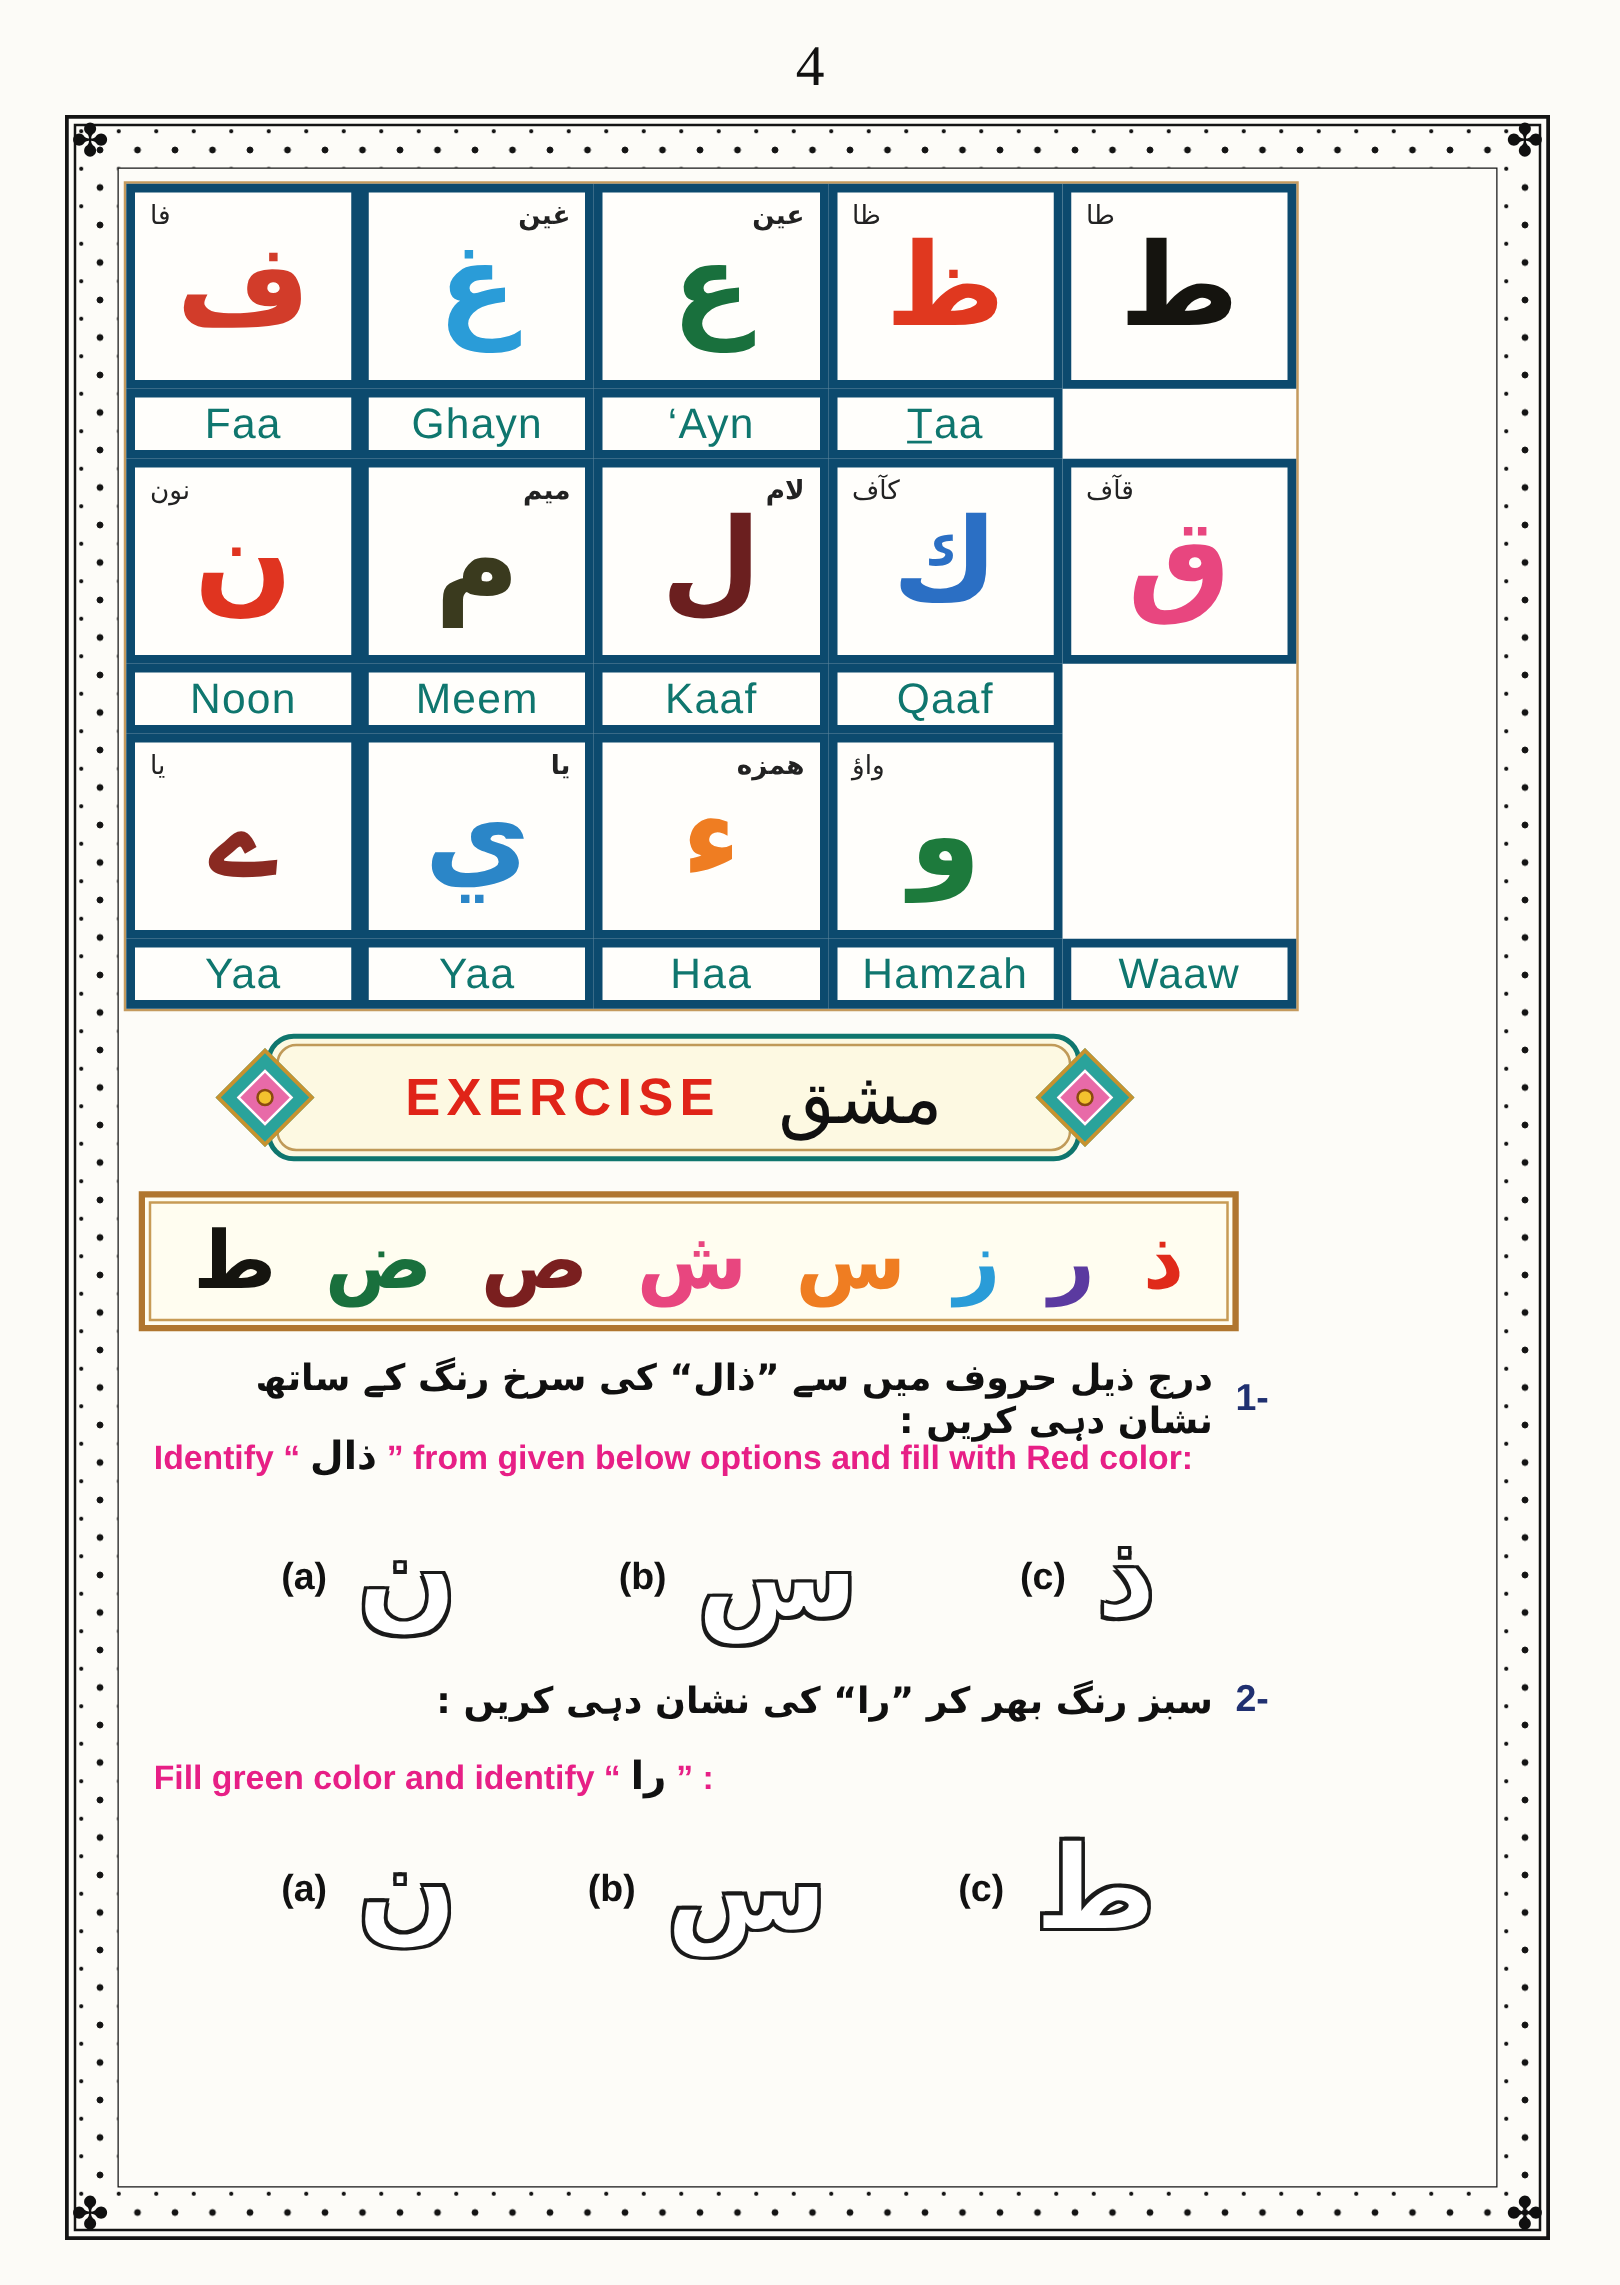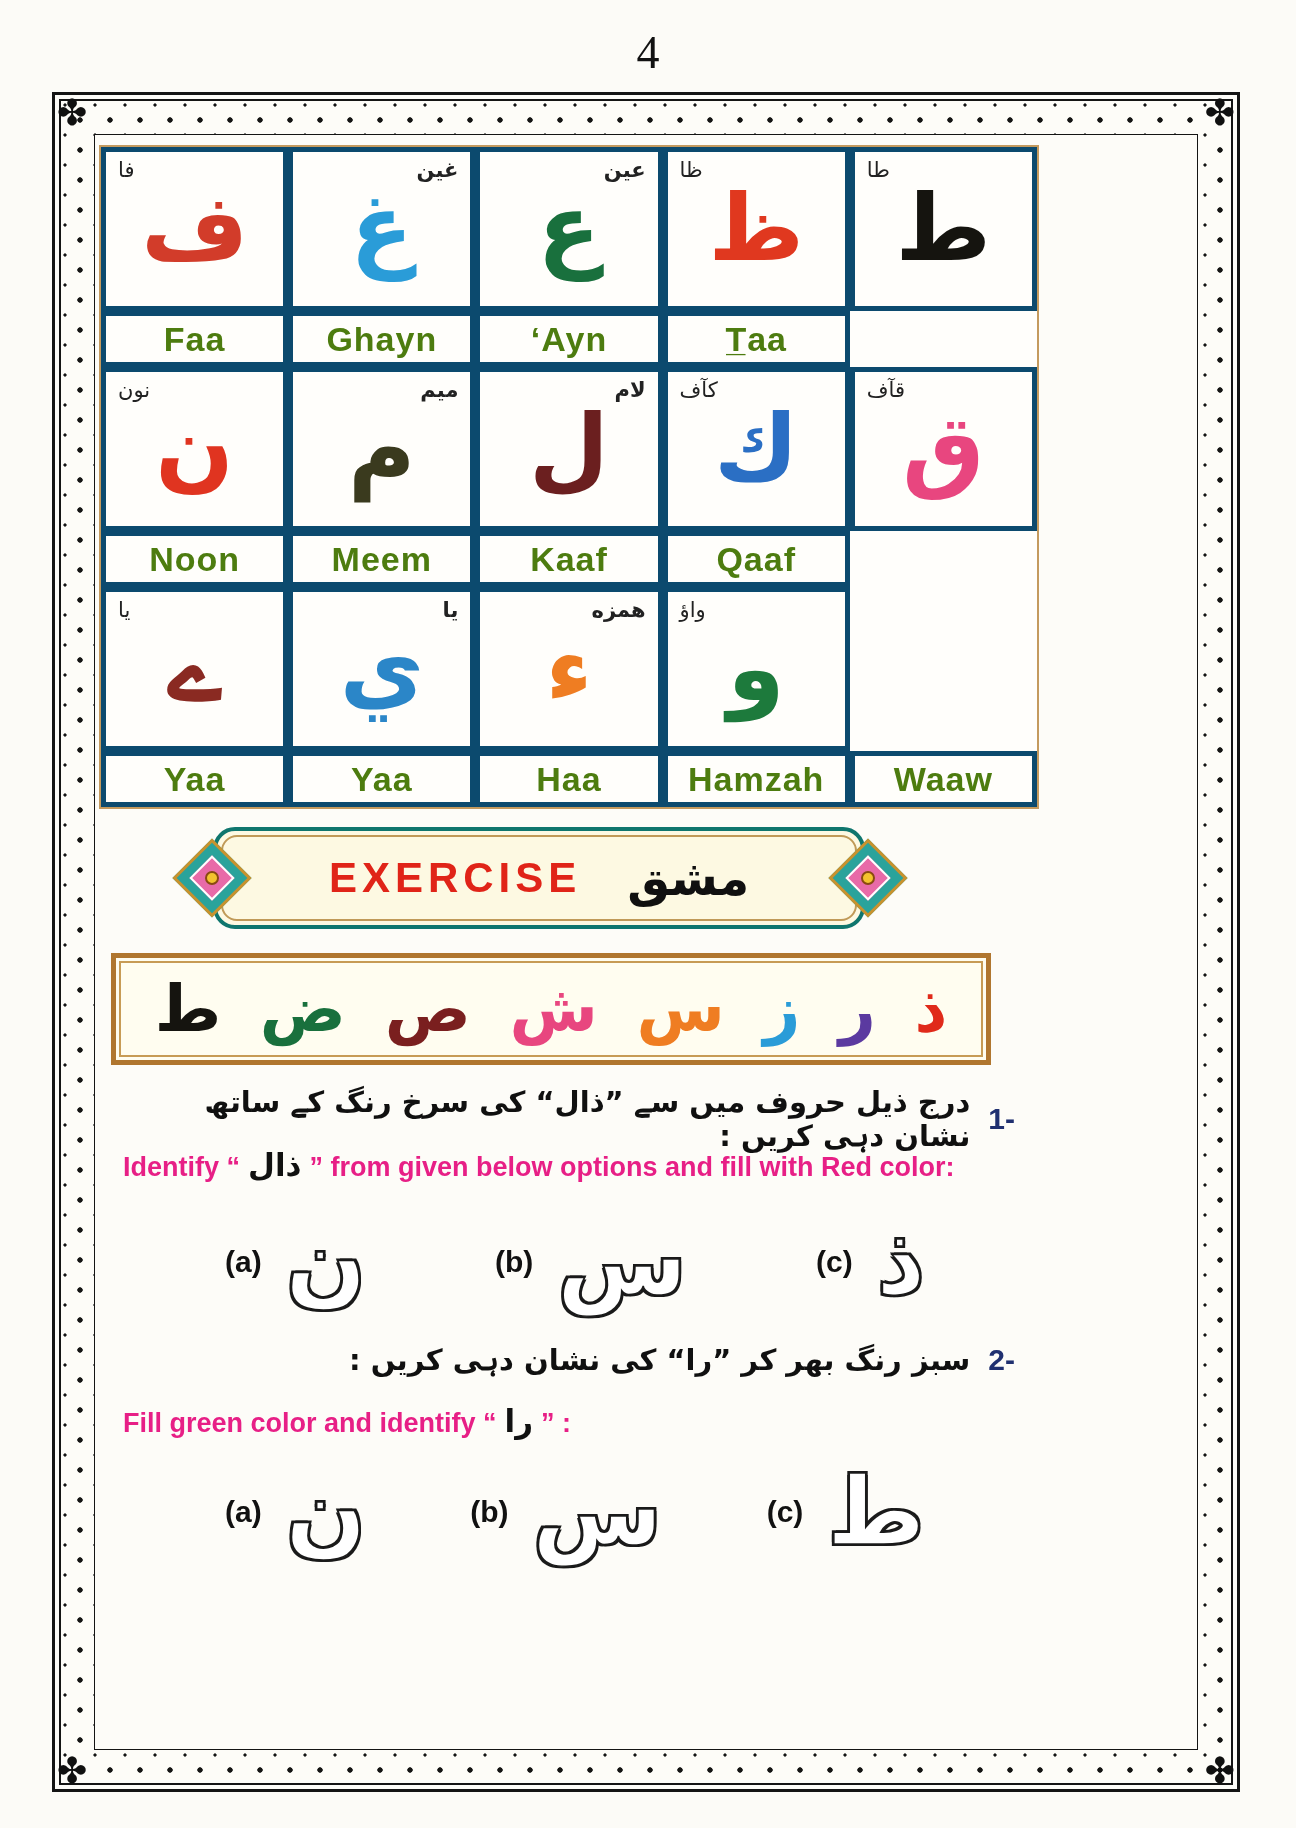--- a/index.html
+++ b/index.html
@@ -21,31 +21,31 @@
   .corner.tr{top:-6px;right:-4px;}
   .corner.bl{bottom:-6px;left:-4px;}
   .corner.br{bottom:-6px;right:-4px;}
   .frame-content{width:100%;height:100%;background:#fdfcf8;border:1px solid #141414;position:relative;}
 
   
   .alpha-table{position:absolute;left:4px;top:10px;width:940px;border:2px solid #c49a5e;background:#fffefb;}
   .trow{display:grid;grid-template-columns:repeat(5,1fr);}
   .trow.letters{height:164px;}
   .trow.names{height:56px;}
-  .cell{border:5px solid #0c4a6e;position:relative;display:flex;align-items:center;justify-content:center;}
+  .cell{border:7px solid #0c4a6e;position:relative;display:flex;align-items:center;justify-content:center;}
   .letter-glyph{font-family:"DejaVu Sans",sans-serif;font-weight:bold;font-size:92px;line-height:1;}
   .cell-label{position:absolute;top:6px;left:12px;font-family:"DejaVu Sans",sans-serif;font-size:21px;color:#222;}
   .cell-label.r{left:auto;right:12px;font-weight:bold;}
-  .name-cell{font-size:34px;color:#4d7c0f;letter-spacing:1px;font-weight:700;text-align:center;}
+  .name-cell{font-size:34px;color:#0f766e;letter-spacing:1px;font-weight:400;text-align:center;}
 
   
   .banner{position:absolute;left:118px;top:692px;width:652px;height:102px;border:4px solid #0f766e;border-radius:22px;background:#fdf9e2;z-index:1;}
   .banner-inner{position:absolute;inset:4px;border:2px solid #c09a58;border-radius:16px;display:flex;align-items:center;justify-content:center;gap:46px;background:#fdf9e2;}
   .banner-en{color:#e02418;font-size:42px;font-weight:bold;letter-spacing:5px;}
-  .banner-ur{font-family:"DejaVu Sans",sans-serif;color:#101010;font-size:48px;font-weight:bold;}
+  .banner-ur{font-family:"DejaVu Sans",sans-serif;color:#101010;font-size:58px;font-weight:normal;}
   .medallion{position:absolute;width:66px;height:66px;top:710px;z-index:2;}
   .medallion.left{left:84px;}
   .medallion.right{left:740px;}
   .med-o{position:absolute;inset:5px;transform:rotate(45deg);background:#2aa39b;border:3px solid #c8922e;}
   .med-m{position:absolute;inset:17px;transform:rotate(45deg);background:#e86aa8;border:2px solid #fff;}
   .med-c{position:absolute;inset:26px;border-radius:50%;background:#f3c22e;border:2px solid #8a4a10;}
 
   
   .strip{position:absolute;left:16px;top:818px;width:880px;height:112px;background:#fffdf0;border:5px solid #b0762f;
     box-shadow:inset 0 0 0 3px #fffdf0, inset 0 0 0 5px #c79b55;

